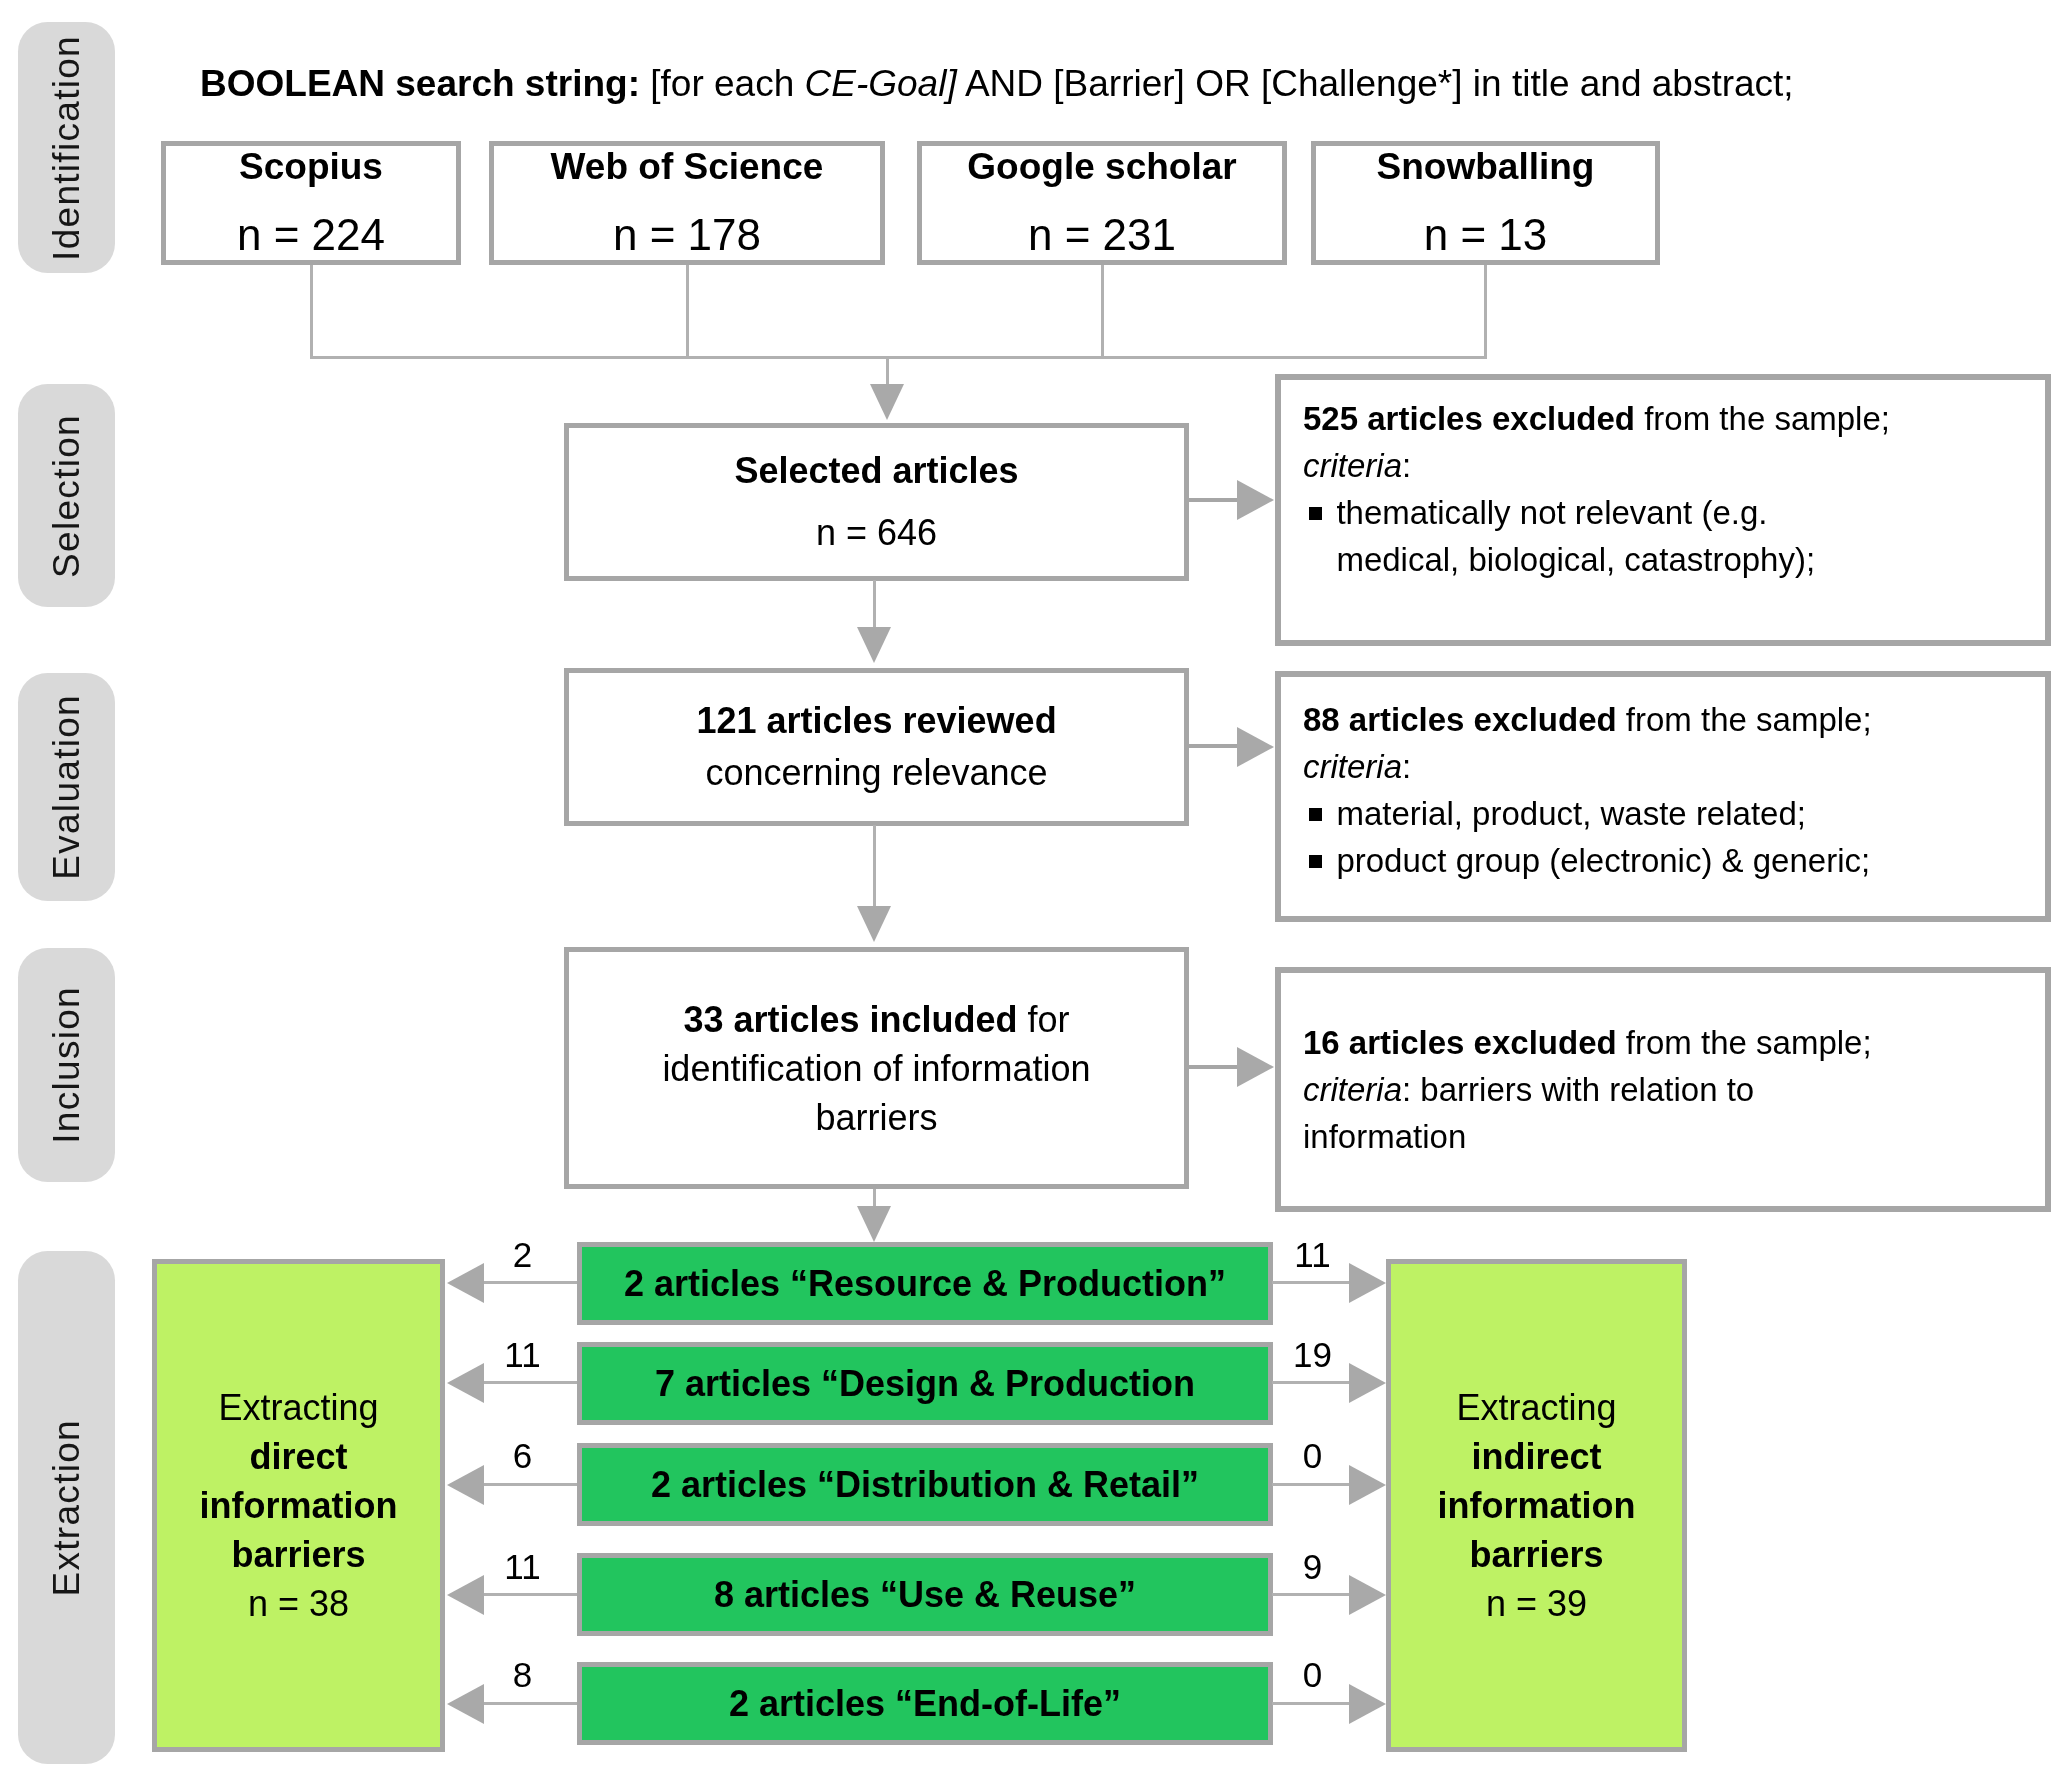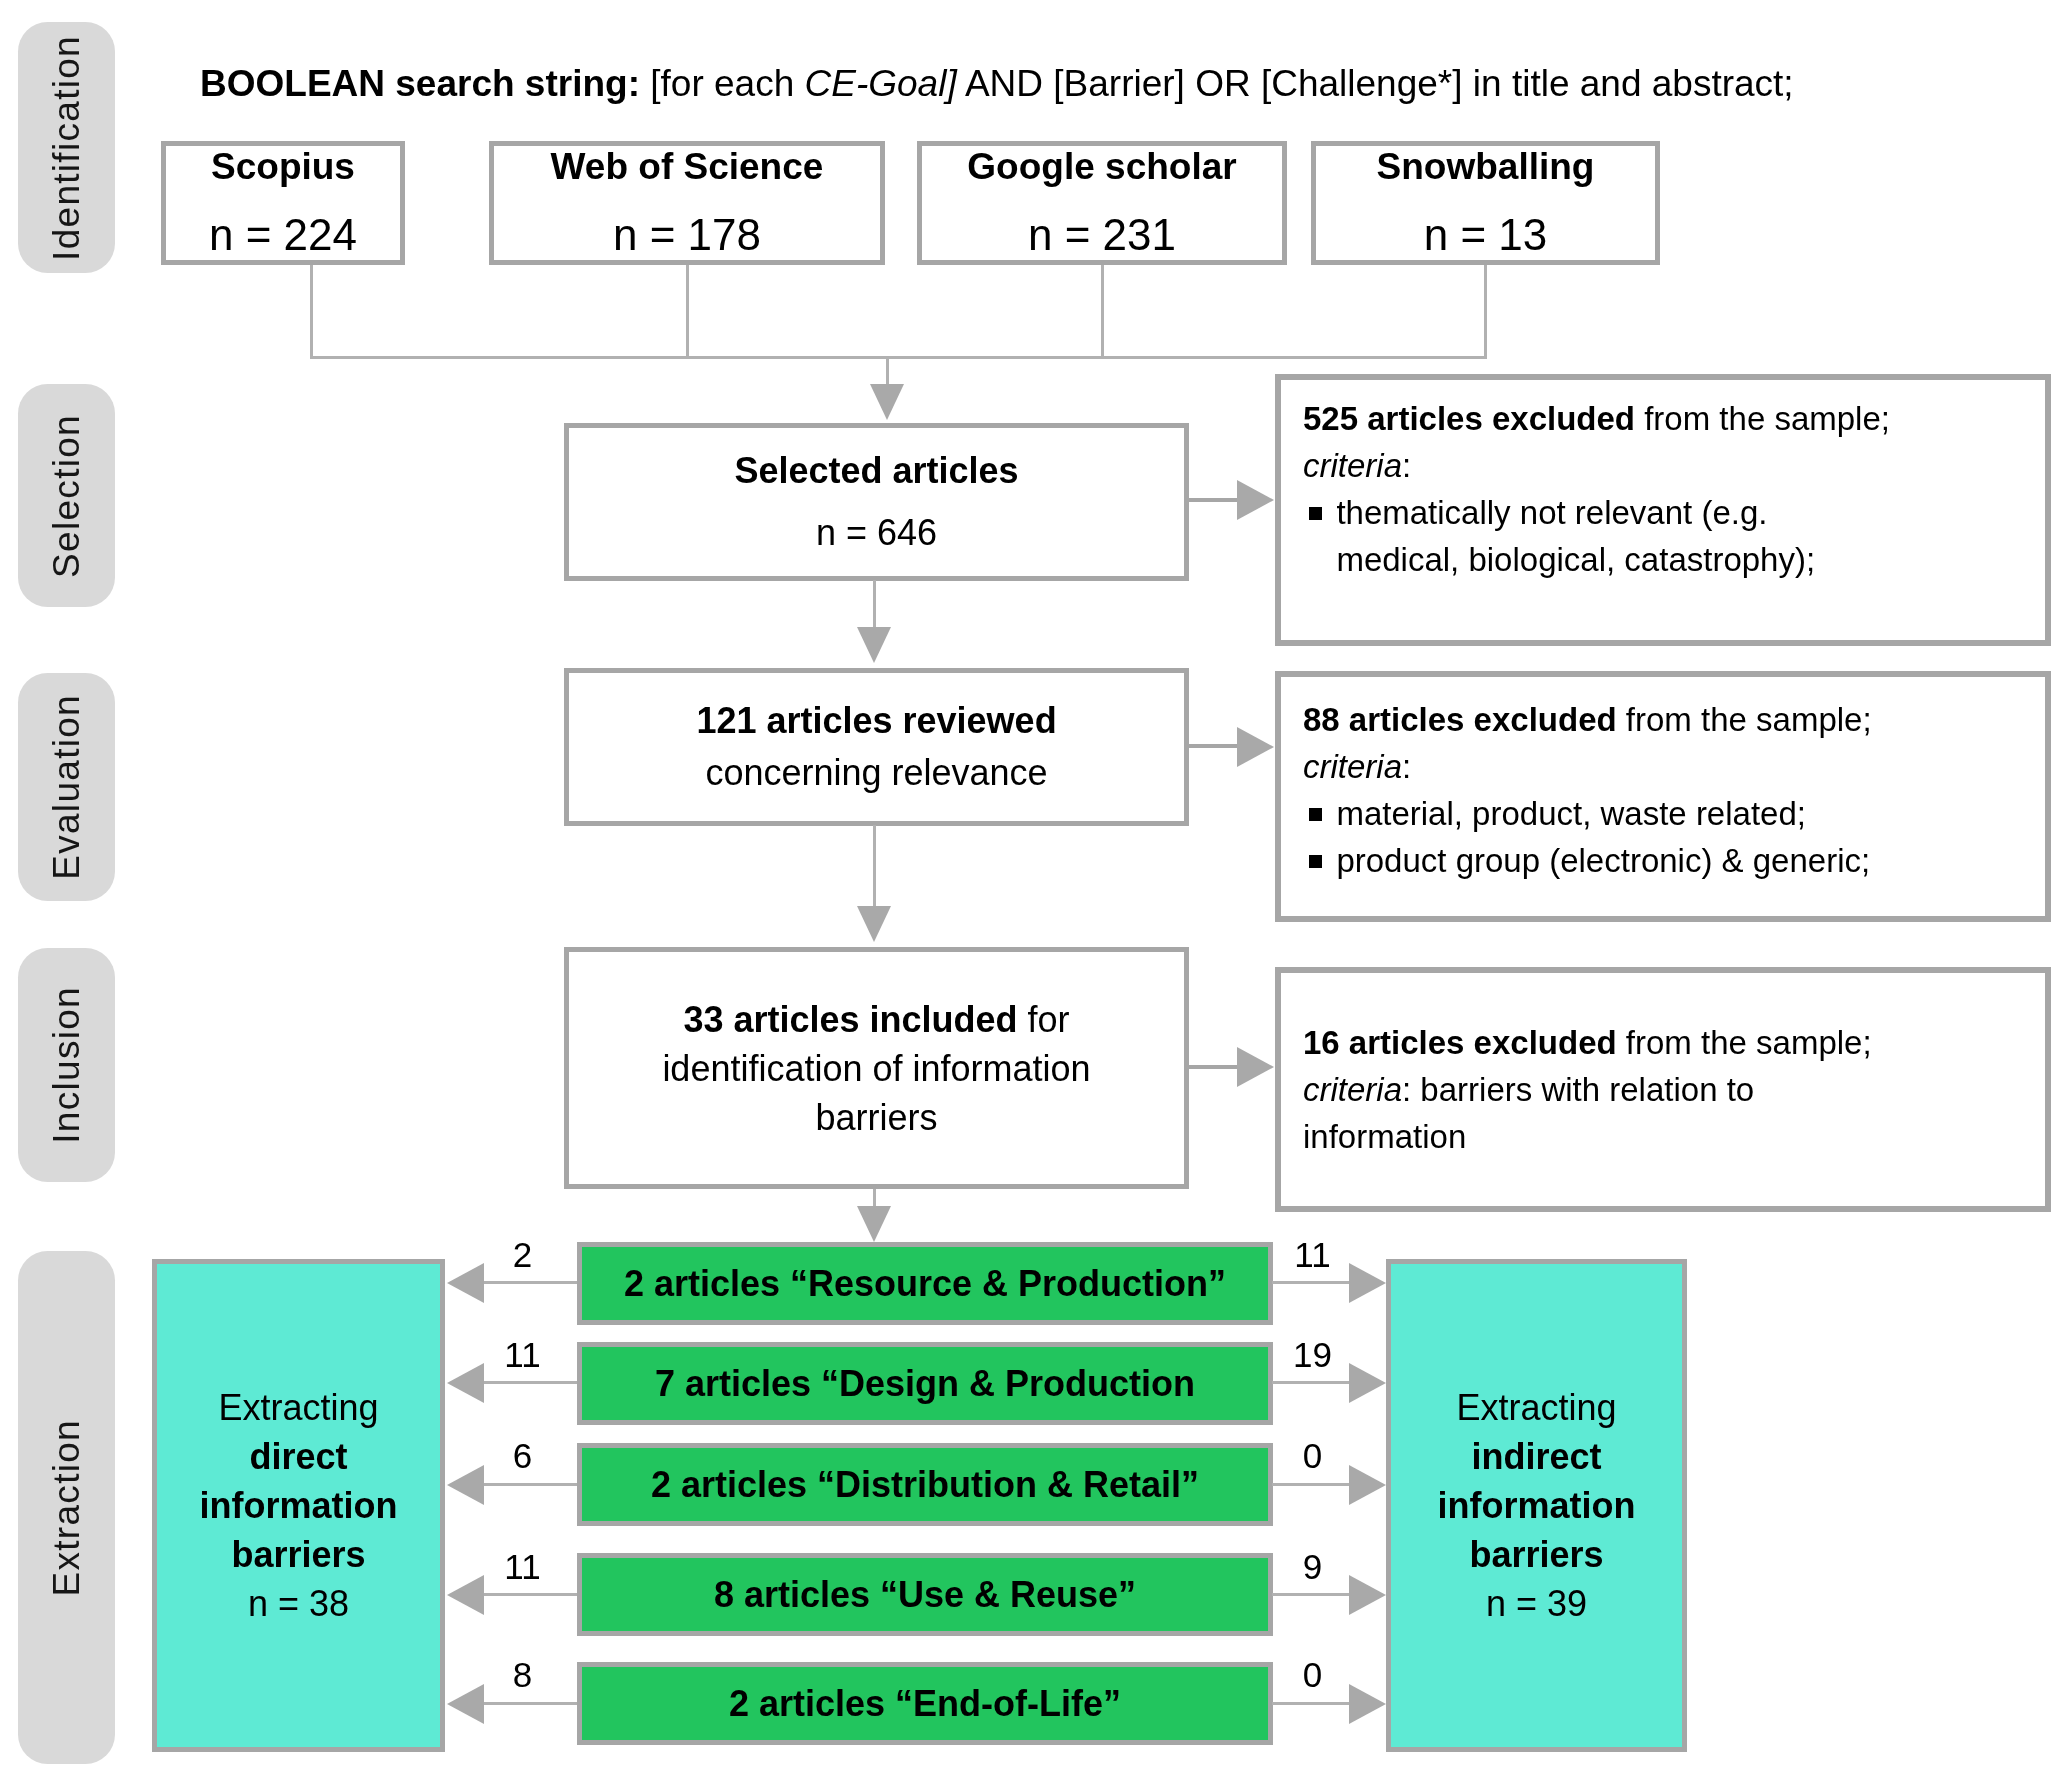--- a/index.html
+++ b/index.html
@@ -45,21 +45,21 @@
   
   .tri { position:absolute; width:0; height:0; }
   .tri.down  { border-left:17.3px solid transparent; border-right:17.3px solid transparent; border-top:36px solid #a9a9a9; }
   .tri.right { border-top:20px solid transparent; border-bottom:20px solid transparent; border-left:37px solid #a9a9a9; }
   .tri.left  { border-top:20px solid transparent; border-bottom:20px solid transparent; border-right:37px solid #a9a9a9; }
   
   .flowline { font-size:36px; line-height:46px; }
   .wrapblock { width:525px; font-size:36px; line-height:49px; }
   
   .sidebox {
-    position:absolute; background:#5eead4; border:5.8px solid #a6a6a6; box-sizing:border-box;
+    position:absolute; background:#bef264; border:5.8px solid #a6a6a6; box-sizing:border-box;
     display:flex; flex-direction:column; align-items:center; justify-content:center;
     text-align:center; font-size:36px; line-height:49px;
   }
   
   .rowbox {
     position:absolute; left:577px; width:696px; height:83px;
     background:#22c55e; border:5.8px solid #a6a6a6; box-sizing:border-box;
     display:flex; align-items:center; justify-content:center;
     font-size:36px; font-weight:bold; text-align:center;
   }
@@ -85,21 +85,21 @@
     <span>Inclusion</span>
   </div>
   <div class="pill" style="top:1251px; height:513px;">
     <span>Extraction</span>
   </div>
 
   <div id="title">
     <span class="b">BOOLEAN search string:</span><span> [for each </span><span class="it">CE-Goal]</span><span>  AND [Barrier] OR [Challenge*] in title and abstract;</span>
   </div>
 
-  <div class="box" style="left:161px; top:141px; width:244px; height:124px; border-width:5.1px;">
+  <div class="box" style="left:161px; top:141px; width:300px; height:124px; border-width:5.1px;">
     <div class="nm">Scopius</div>
     <div class="cnt">n = 224</div>
   </div>
   <div class="box" style="left:489px; top:141px; width:396px; height:124px; border-width:5.1px;">
     <div class="nm">Web of Science</div>
     <div class="cnt">n = 178</div>
   </div>
   <div class="box" style="left:917px; top:141px; width:370px; height:124px; border-width:5.1px;">
     <div class="nm">Google scholar</div>
     <div class="cnt">n = 231</div>

